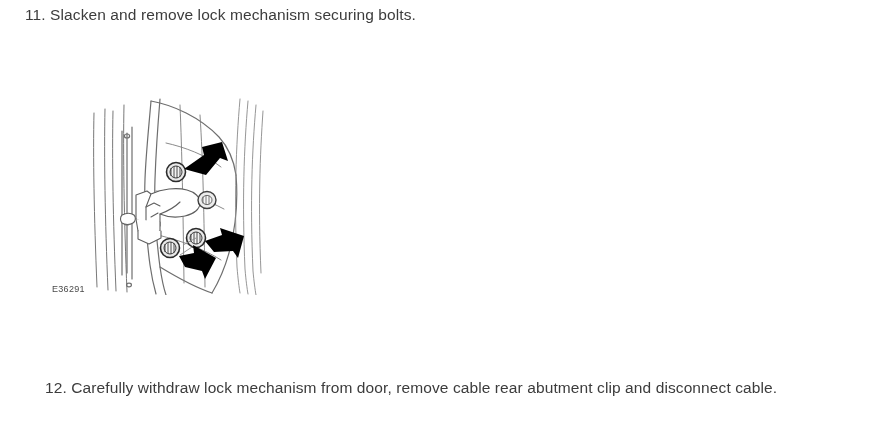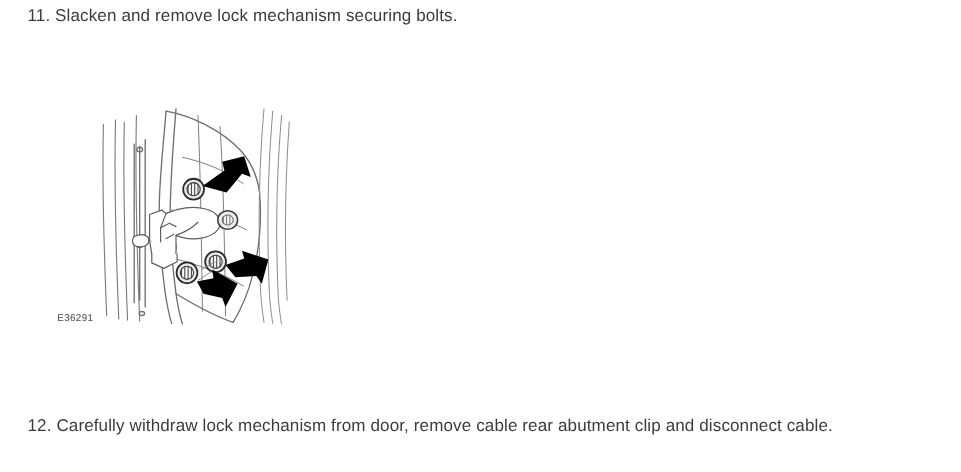--- a/index.html
+++ b/index.html
@@ -24,21 +24,21 @@
   .step-text {
     position: absolute;
     left: 25px;
     font-size: 15.5px;
     line-height: 20px;
     color: #3c3c3c;
     white-space: nowrap;
     letter-spacing: 0.1px;
   }
   #step-11 { top: 5px; }
-  #step-12 { top: 378px; }
+  #step-12 { top: 378px; margin-left: 20px; }
 
   .figure-block {
     position: absolute;
     left: 0px;
     top: 95px;
     width: 290px;
     height: 215px;
   }
   .figure-svg {
     position: absolute;

